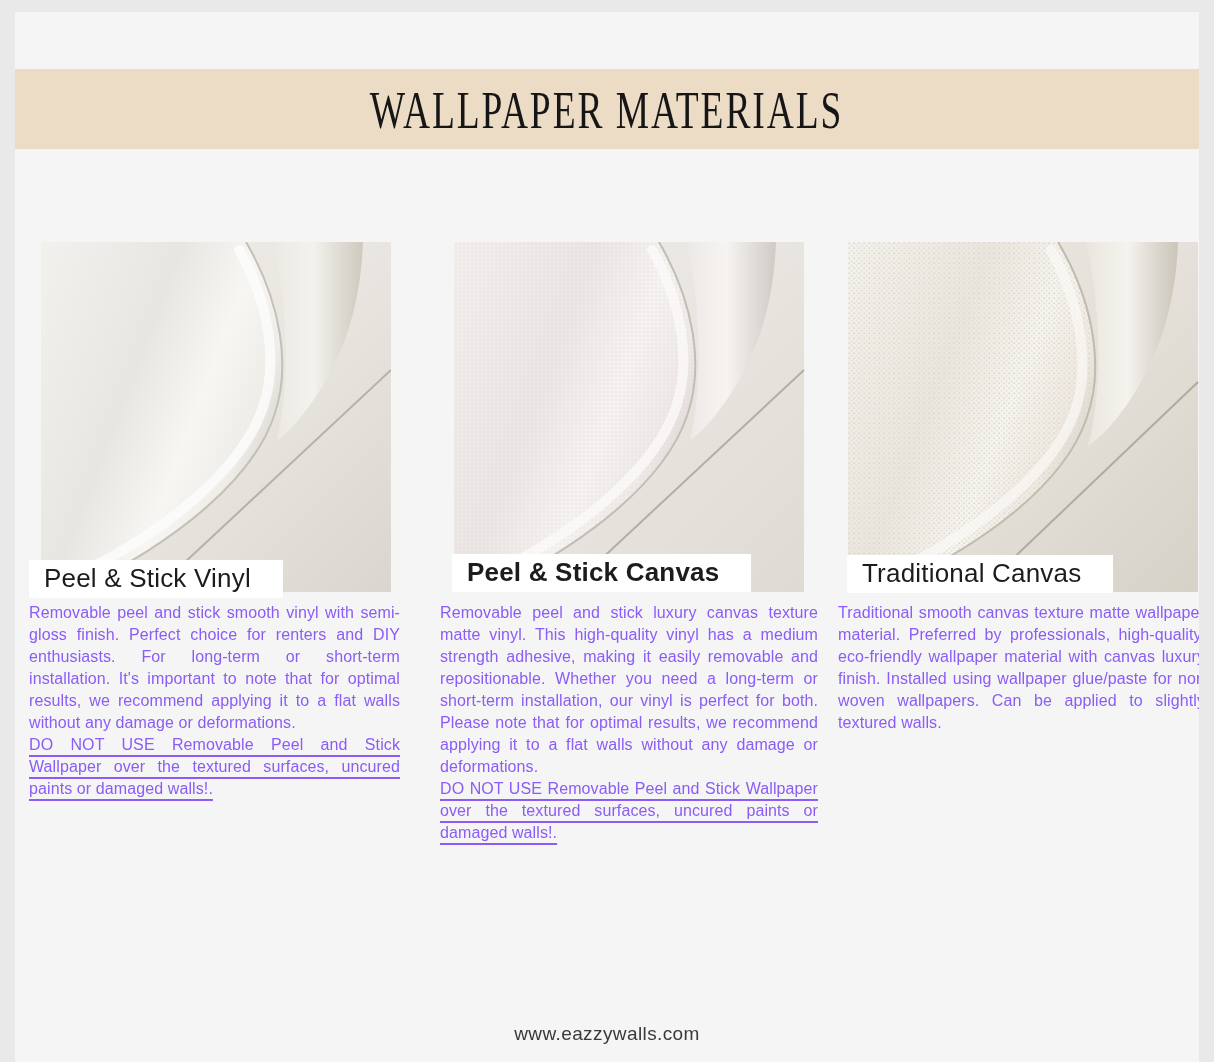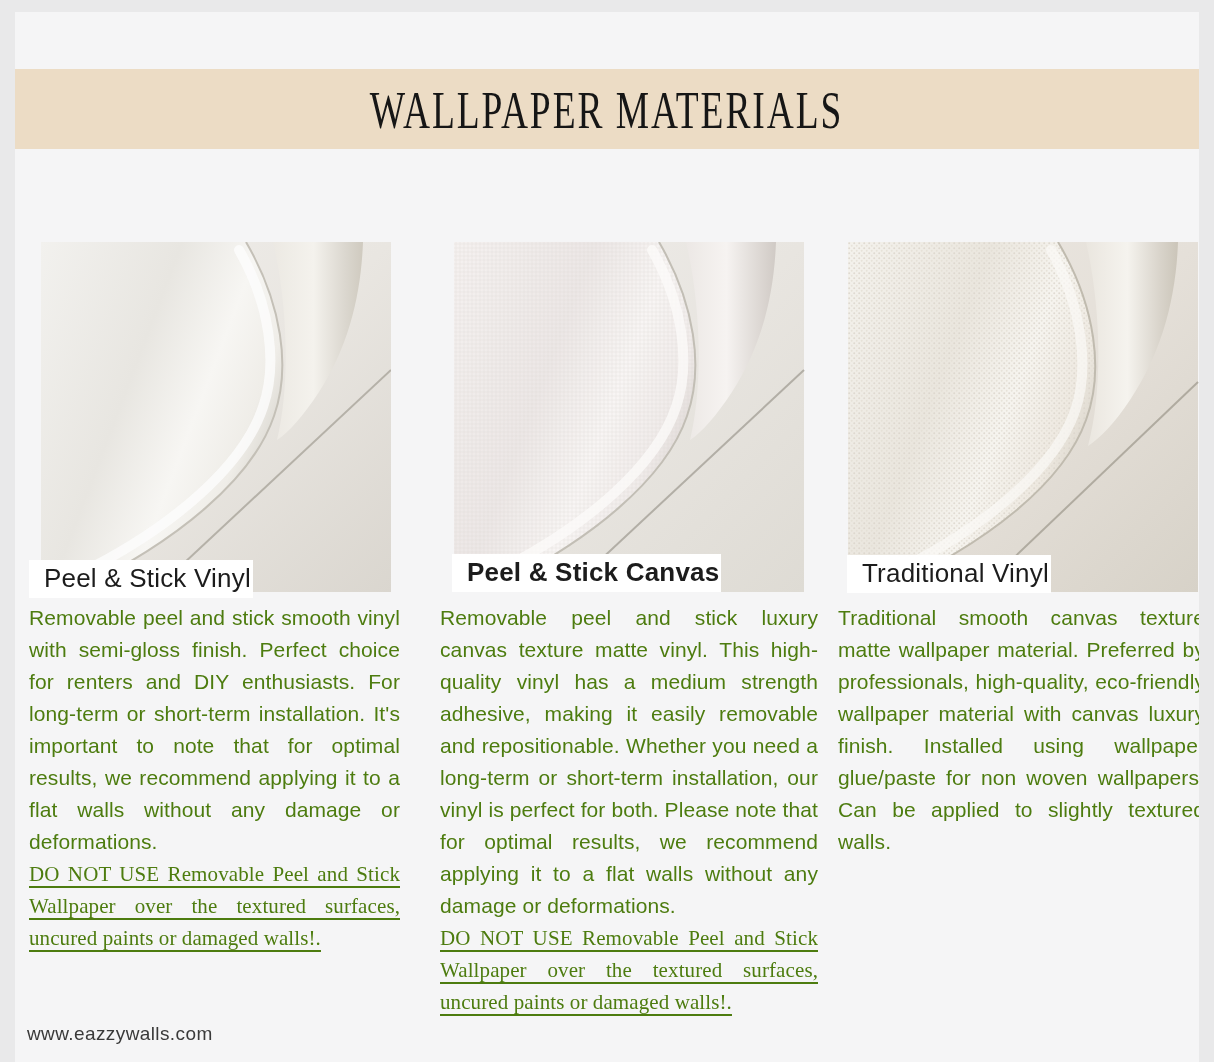--- a/index.html
+++ b/index.html
@@ -53,53 +53,53 @@
   .col-2 .photo { left: 13px; width: 352px; }
   .col-3 .photo { left: 9px;  width: 352px; }
   .photo svg { display: block; width: 100%; height: 100%; }
 
   .material-label {
     position: absolute;
     background: #ffffff;
     color: #1c1c1c;
     font-size: 26px;
     letter-spacing: 0.2px;
-    padding: 5px 2px 7px 15px;
+    padding: 5px 32px 7px 15px;
     white-space: nowrap;
     line-height: 1.0;
   }
   .col-1 .material-label { left: 0;    top: 318px; }
   .col-2 .material-label { left: 12px; top: 312px; font-weight: bold; }
   .col-3 .material-label { left: 9px;  top: 313px; }
 
   .text-block {
     position: absolute;
     top: 360px; left: 0; right: 0;
   }
   .desc, .warning {
-    font-size: 21px;
-    line-height: 32px;
+    font-size: 16px;
+    line-height: 22px;
     letter-spacing: 0.1px;
-    color: #4d7c0f;
+    color: #8b5cf6;
     text-align: justify;
   }
   .warning {
     text-decoration: underline;
     text-decoration-thickness: 2px;
     text-underline-offset: 5px;
     text-decoration-skip-ink: none;
-    font-family: Liberation Serif, serif;
   }
   .warning:empty { display: none; }
 
   
   .footer {
     position: absolute;
-    left: 12px; right: 0;
+    left: 0; right: 0;
     top: 1011px;
+    text-align: center;
     font-size: 19px;
     letter-spacing: 0.4px;
     color: #3a3a3a;
   }
 </style>
 </head>
 <body>
 
 <div class="page">
 
@@ -222,21 +222,21 @@
         </defs>
         <rect width="350" height="350" fill="url(#bg3)"></rect>
         <path d="M238,0 H330 C328,56 314,110 282,158 C266,182 252,196 240,204 C256,144 252,60 238,0 Z" fill="url(#back3)"></path>
         <path d="M350,140 L130,350" stroke="#b0aba0" stroke-width="2" fill="none"></path>
         <path d="M0,0 H210 C248,64 256,130 238,178 C216,240 140,302 32,350 H0 Z" fill="url(#sheet3)"></path>
         <rect width="350" height="350" fill="url(#dots3)" clip-path="url(#clip3)"></rect>
         <path d="M203,8 C234,64 242,126 227,169 C207,226 137,287 38,334" stroke="#fbfaf7" stroke-width="10" opacity="0.7" fill="none" stroke-linecap="round"></path>
         <path d="M210,0 C248,64 256,130 238,178 C216,240 140,302 32,350" stroke="#c0bbaf" stroke-width="2" fill="none"></path>
       </svg>
     </div>
-    <div class="material-label">Traditional Vinyl</div>
+    <div class="material-label">Traditional Canvas</div>
     <div class="text-block">
       <p class="desc">Traditional smooth canvas texture matte wallpaper material. Preferred by professionals, high-quality, eco-friendly wallpaper material with canvas luxury finish. Installed using wallpaper glue/paste for non woven wallpapers. Can be applied to slightly textured walls.</p>
 
     </div>
   </section>
 
   <footer class="footer">
     <span>www.eazzywalls.com</span>
   </footer>
 

